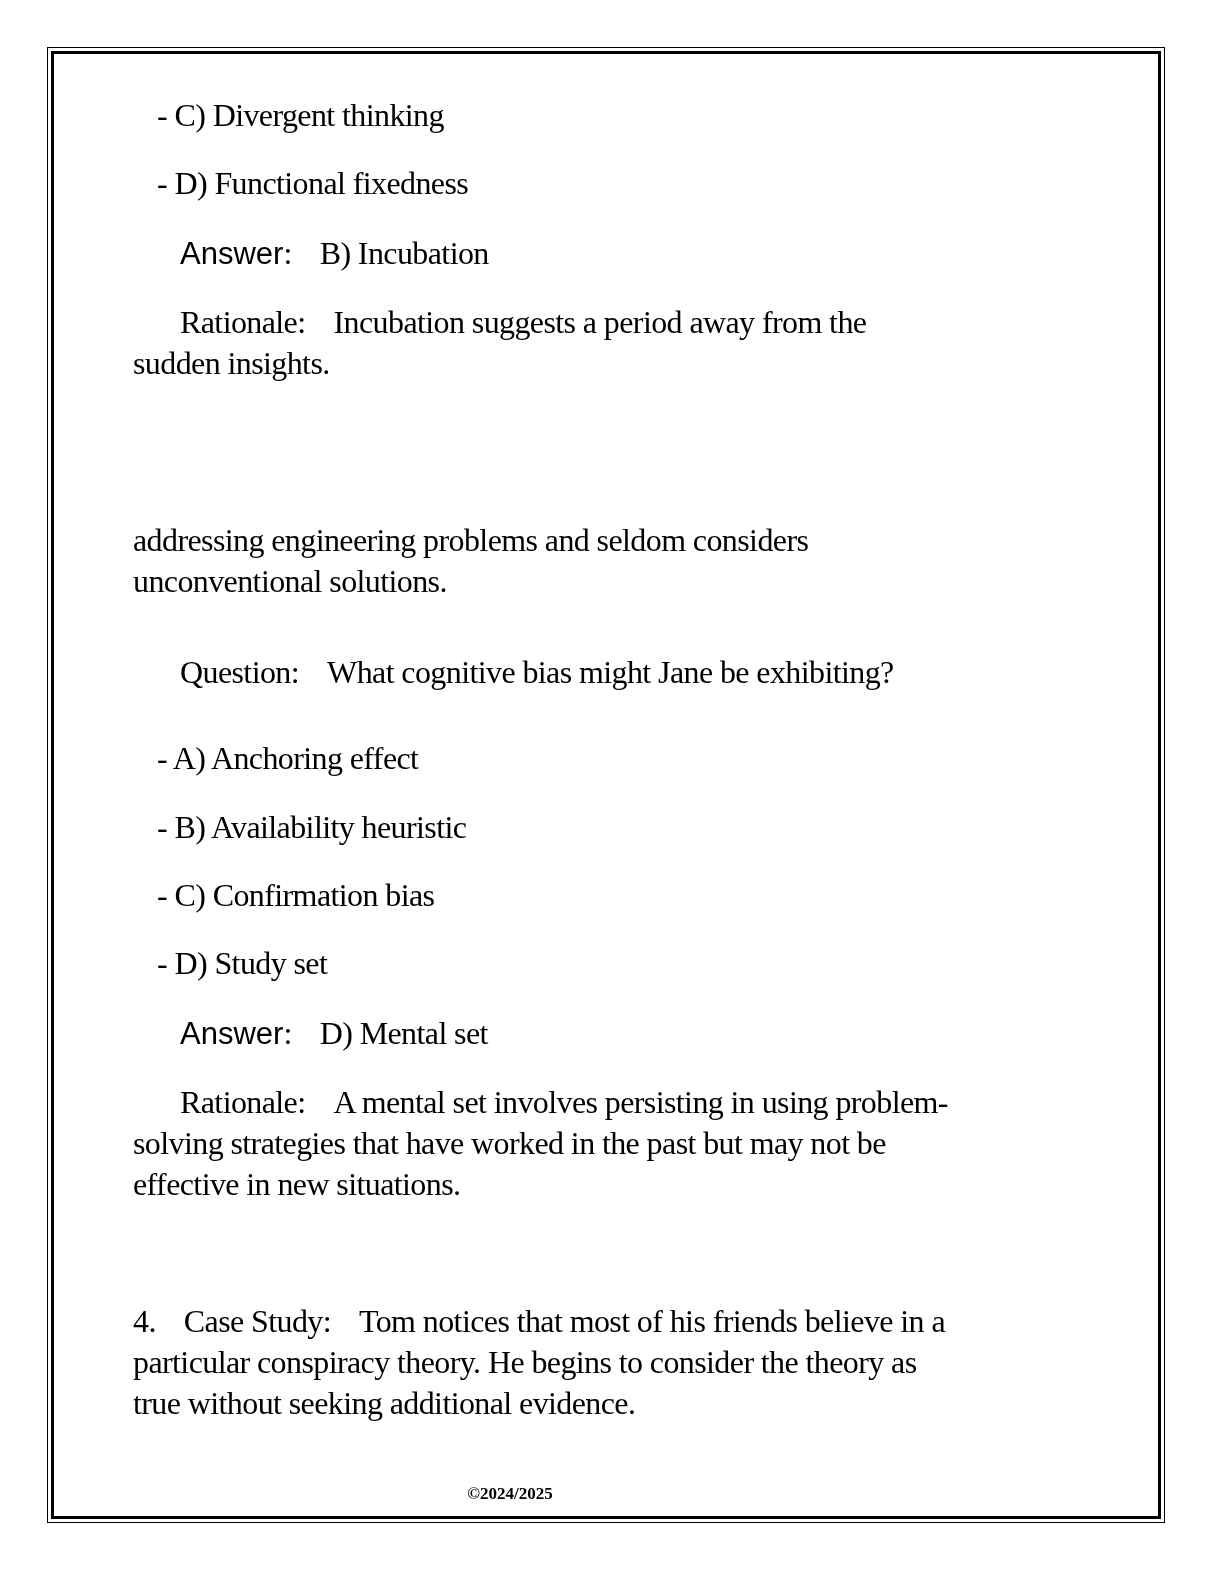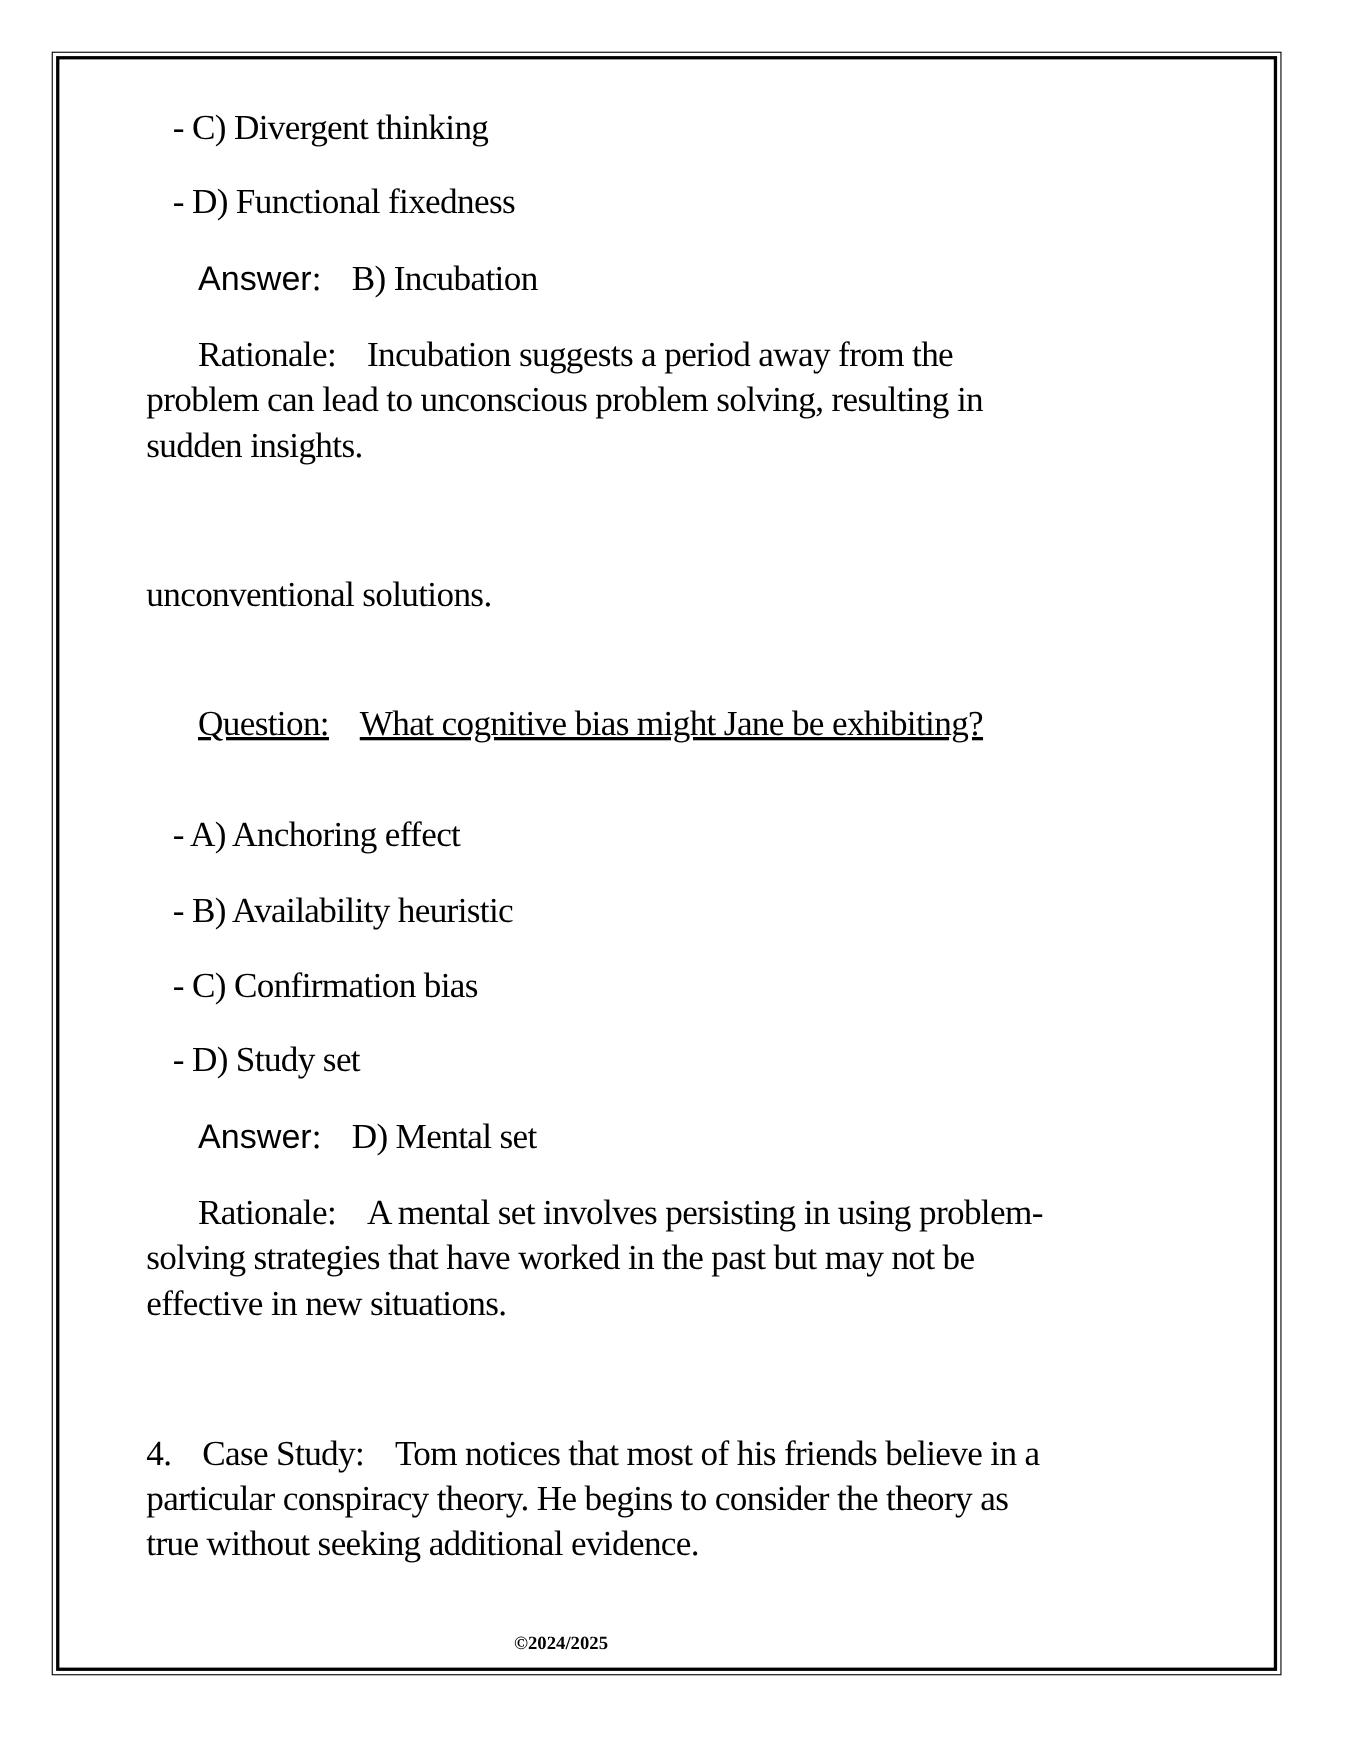--- a/index.html
+++ b/index.html
@@ -42,29 +42,29 @@
 
   <div class="line opt" style="top:0px;">- C) Divergent thinking</div>
   <div class="line opt" style="top:68px;">- D) Functional fixedness</div>
 
   <div class="line ind" style="top:138px;">
     <span class="ans-label">Answer</span><span>:</span><span class="gap"></span><span>B) Incubation</span>
   </div>
 
   <div class="para" style="top:207px;">
     <div class="first"><span>Rationale:</span><span class="gap"></span><span>Incubation suggests a period away from the</span></div>
-    <div>problem can lead to unconscious problem solving, resulting in</div>
     <div>sudden insights.</div>
   </div>
 
   <div class="para" style="top:425px;">
+    <div>addressing engineering problems and seldom considers</div>
     <div>unconventional solutions.</div>
   </div>
 
-  <div class="line ind" style="top:542px;text-decoration:underline;">
+  <div class="line ind" style="top:557px;">
     <span>Question:</span><span class="gap"></span><span>What cognitive bias might Jane be exhibiting?</span>
   </div>
 
   <div class="line opt" style="top:643px;">- A) Anchoring effect</div>
   <div class="line opt" style="top:712px;">- B) Availability heuristic</div>
   <div class="line opt" style="top:780px;">- C) Confirmation bias</div>
   <div class="line opt" style="top:848px;">- D) Study set</div>
 
   <div class="line ind" style="top:918px;">
     <span class="ans-label">Answer</span><span>:</span><span class="gap"></span><span>D) Mental set</span>

